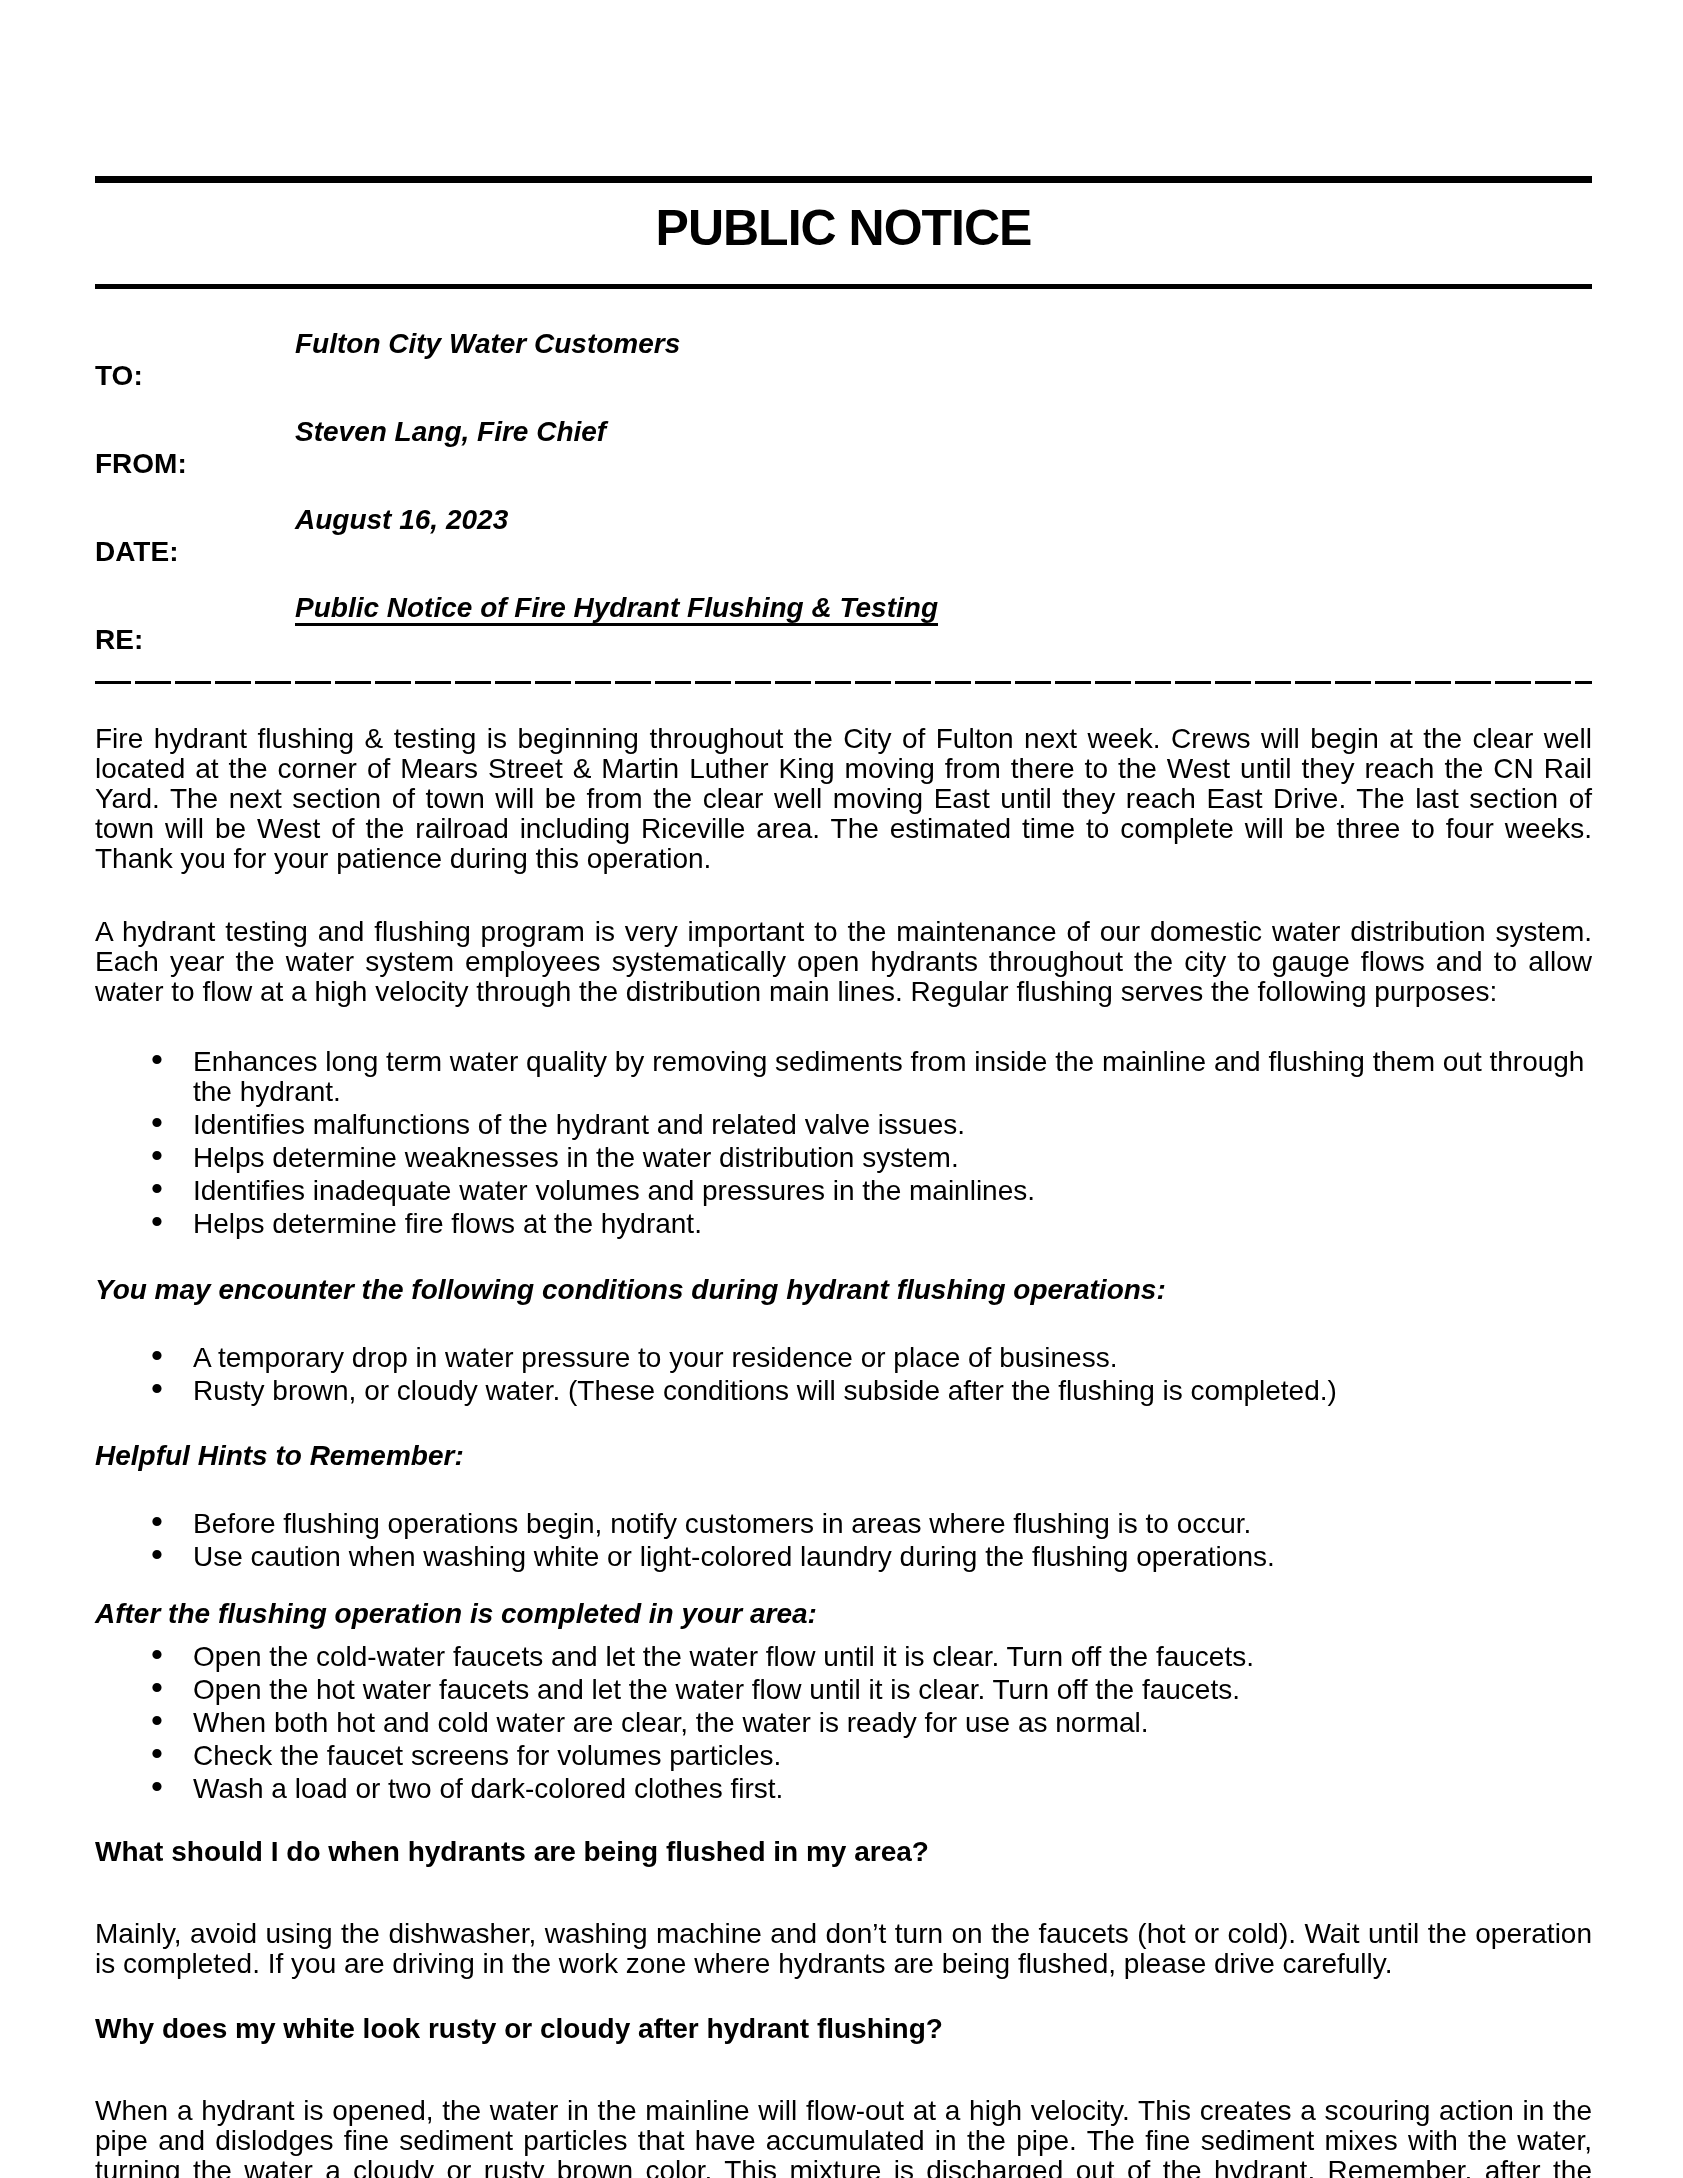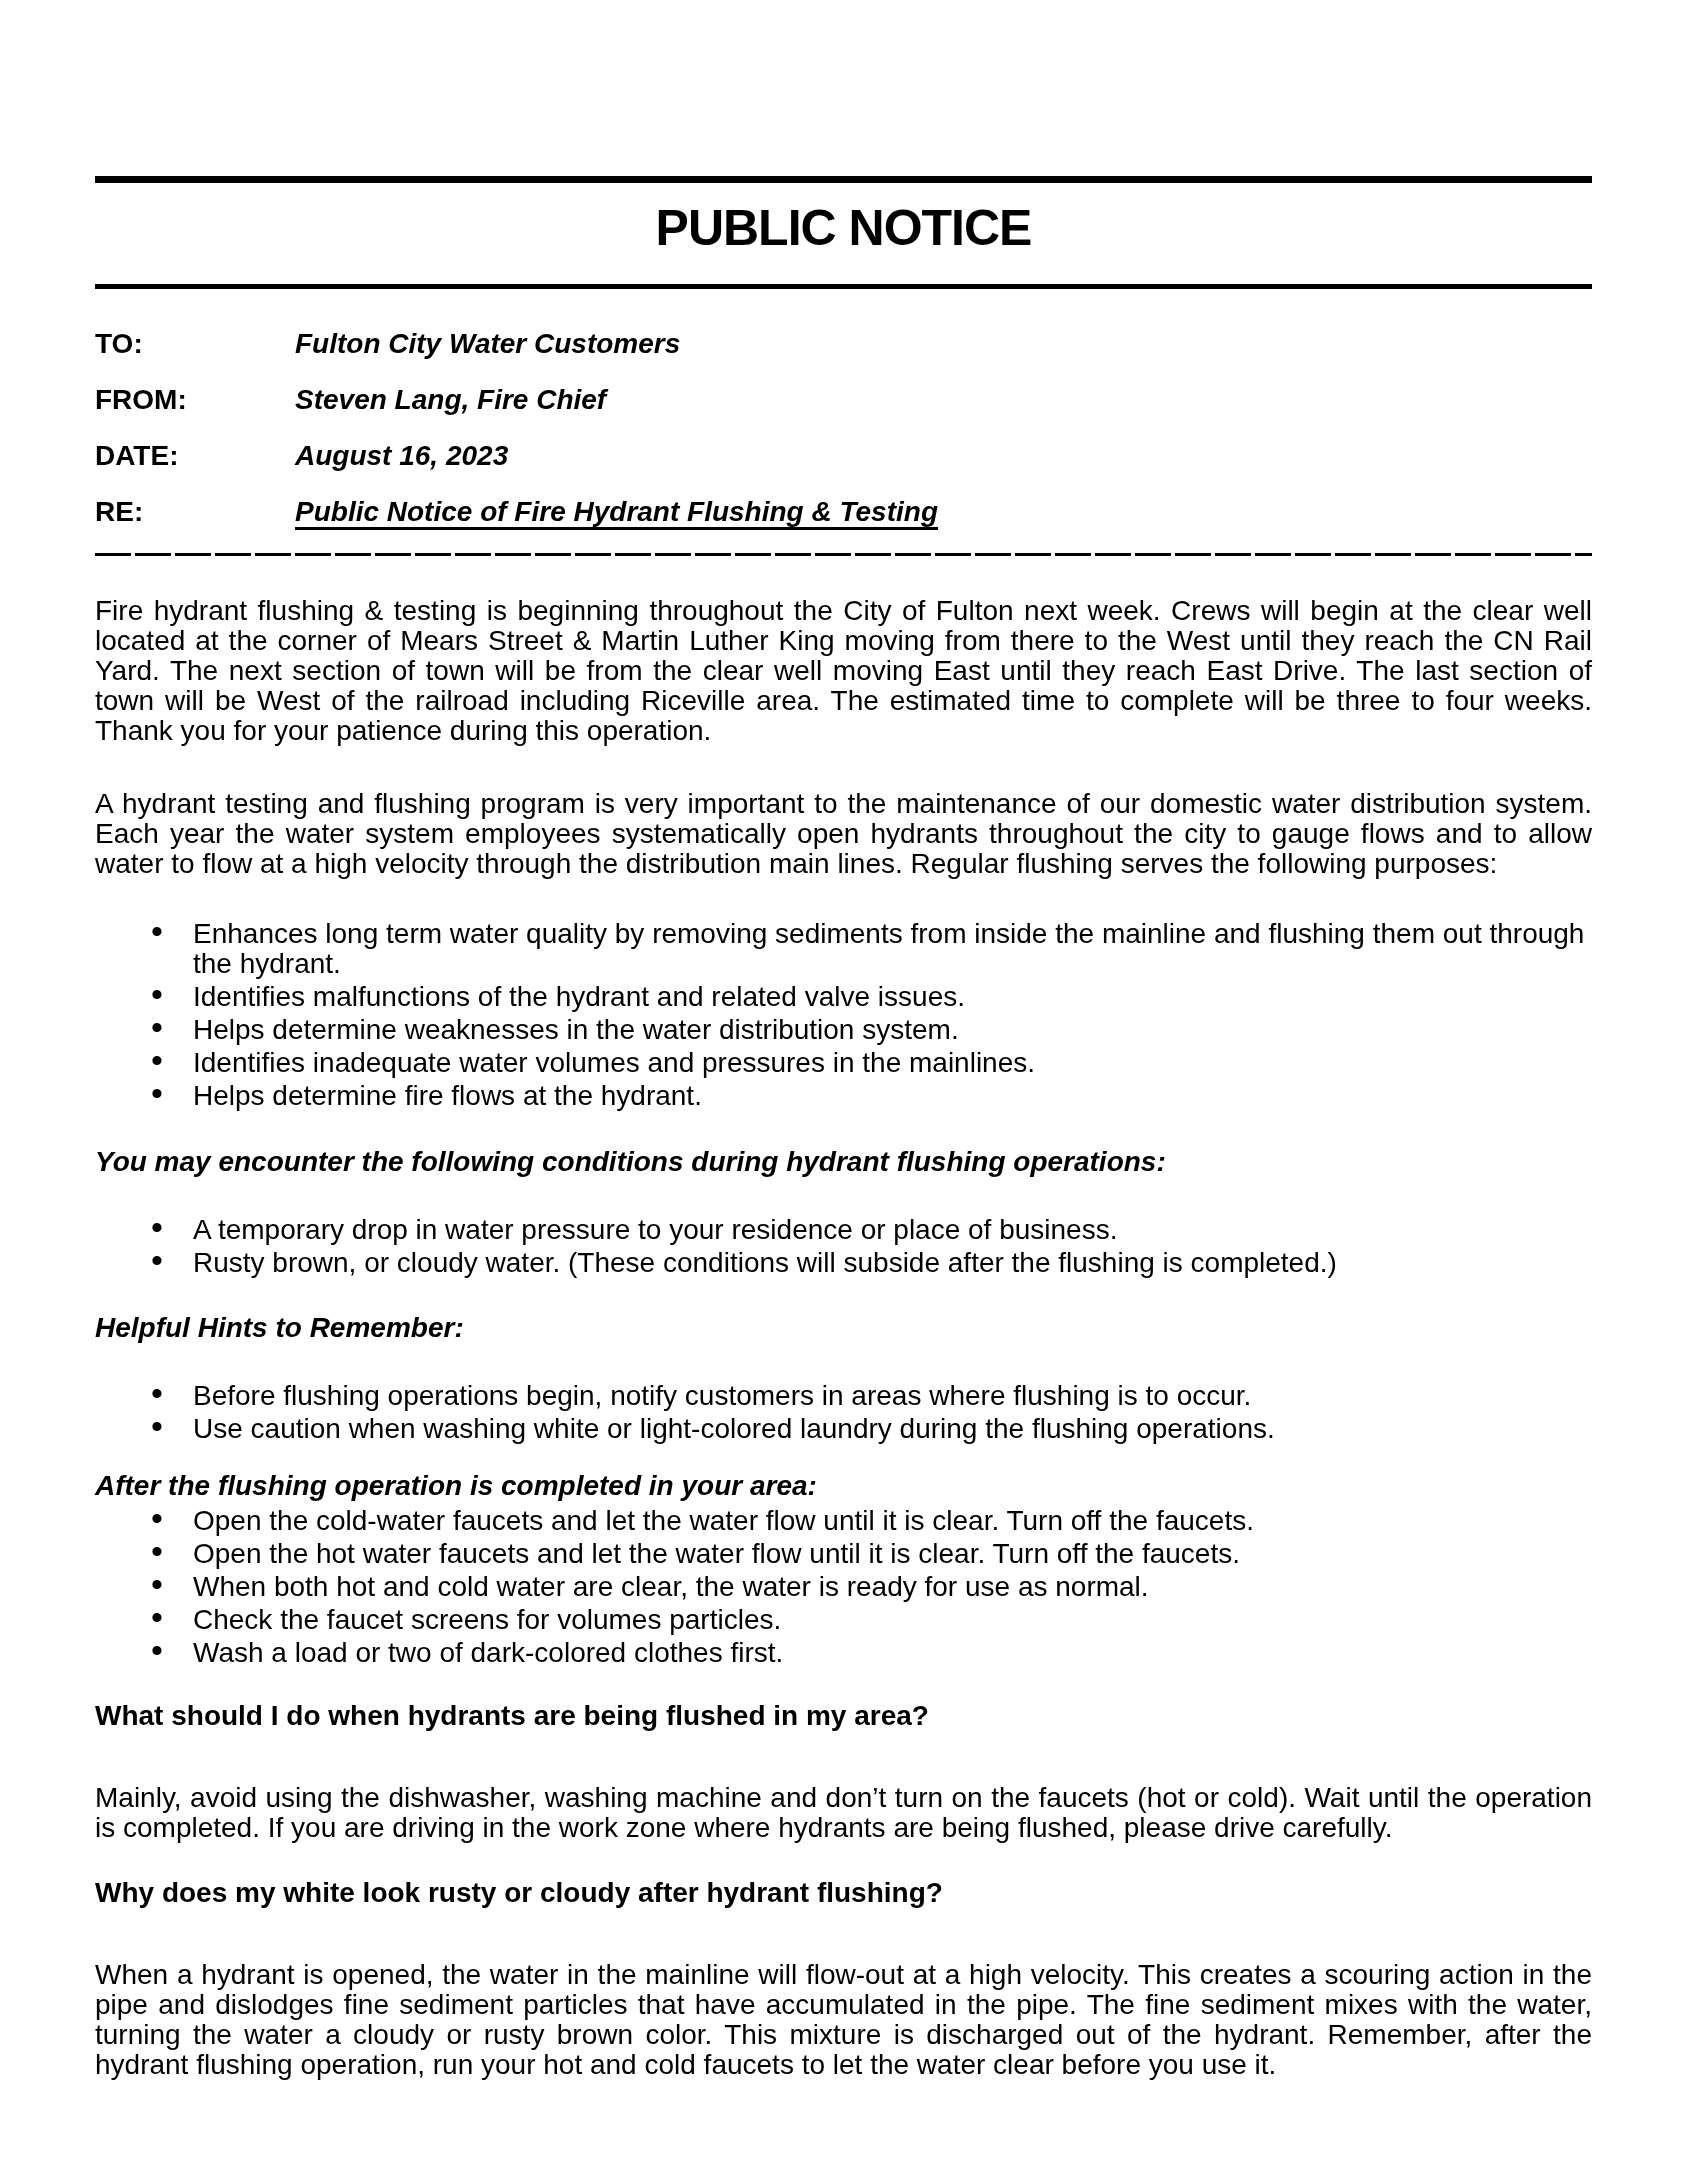--- a/index.html
+++ b/index.html
@@ -39,20 +39,21 @@
   .memo-row {
     display: flex;
     margin-bottom: 26px;
     font-size: 28px;
     line-height: 30px;
   }
   .memo-label {
     width: 200px;
     flex: 0 0 200px;
     font-weight: bold;
+    margin-top: 32px;
   }
   .memo-value {
     font-weight: bold;
     font-style: italic;
     text-align: right;
   }
   .memo-value.underlined {
     text-decoration: underline;
     text-decoration-thickness: 3px;
     text-underline-offset: 6px;
@@ -82,21 +83,21 @@
   ul.bullets li::before {
     content: "\2022";
     position: absolute;
     left: 56px;
     top: -3px;
     font-size: 34px;
   }
   .list-purposes   { margin-top: 40px; }
   .list-conditions { margin-top: 38px; }
   .list-hints      { margin-top: 38px; }
-  .list-after      { margin-top: 5px; }
+  .list-after      { margin-top: 13px; }
   .section-heading {
     font-size: 28px;
     line-height: 30px;
     font-weight: bold;
     font-style: italic;
   }
   .heading-conditions { margin-top: 36px; }
   .heading-hints      { margin-top: 35px; }
   .heading-after      { margin-top: 27px; }
   .faq-question {

